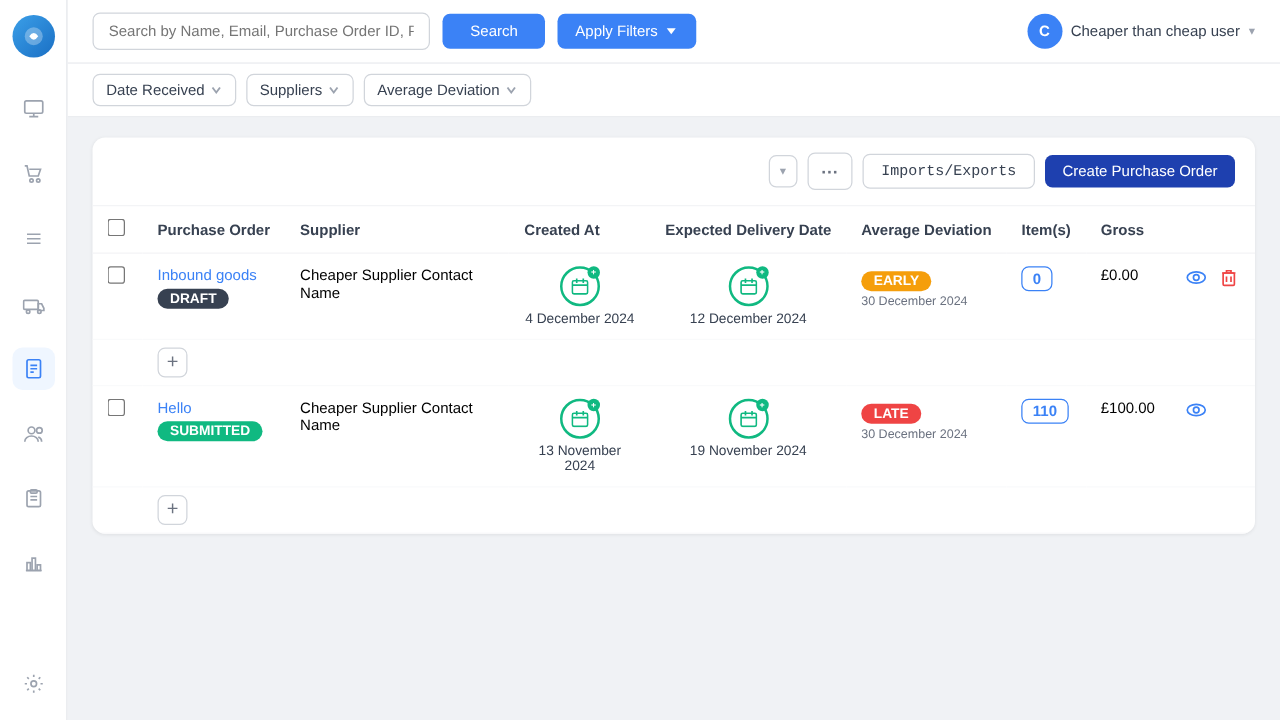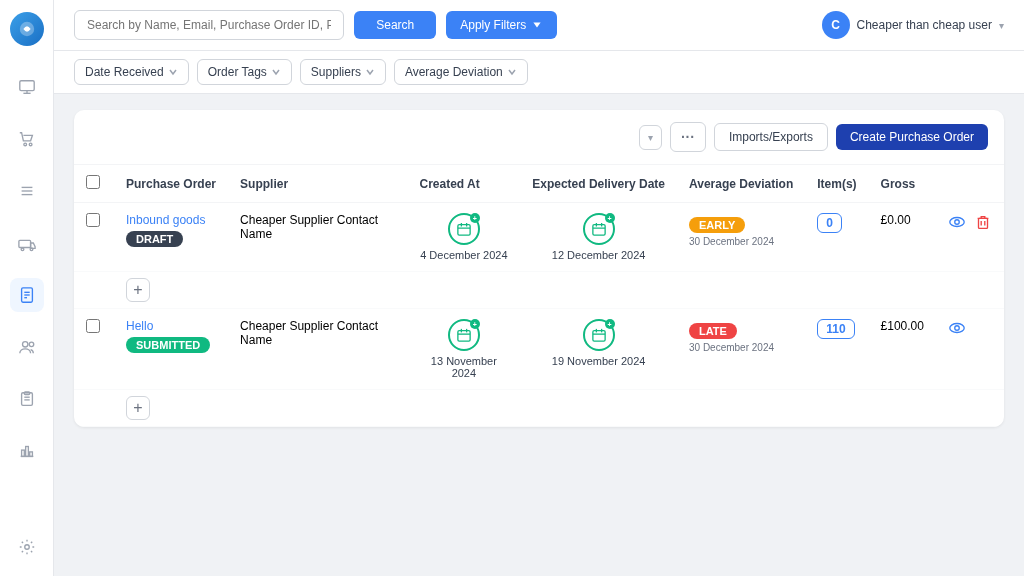--- a/index.html
+++ b/index.html
@@ -90,21 +90,21 @@
     .sort-chevron {
       padding: 6px 8px; color: #9ca3af; pointer-events: none; font-size: 10px;
     }
     .btn-dots {
       border: 1px solid #d1d5db; background: #fff; border-radius: 6px;
       padding: 6px 10px; cursor: pointer; color: #6b7280; font-size: 14px; font-weight: 700;
       display: flex; align-items: center; justify-content: center;
     }
     .btn-imports {
       border: 1px solid #d1d5db; background: #fff; border-radius: 6px;
-      padding: 6px 14px; font-size: 12px; color: #374151; cursor: pointer; font-weight: 500;
+      padding: 6px 14px; font-size: 12px; color: #374151; cursor: pointer; font-weight: 500; font-family: Liberation Mono, monospace;
     }
     .btn-create {
       background: #1e40af; color: #fff; border: none; border-radius: 6px;
       padding: 6px 14px; font-size: 12px; cursor: pointer; font-weight: 500;
     }
 
     
     .po-table { width: 100%; border-collapse: collapse; }
     .po-table thead tr { border-bottom: 1px solid #f3f4f6; }
     .po-table thead th {
@@ -260,26 +260,20 @@
     <div class="user-area">
       <div class="user-badge">C</div>
       <span class="user-name">Cheaper than cheap user</span>
       <span class="user-chevron">▾</span>
     </div>
   </div>
 
   <div class="filterbar">
     <button class="filter-btn">
       <span>Date Received</span>
-      <svg viewBox="0 0 10 10" fill="none" stroke="currentColor" stroke-width="1.5">
-          <path d="M2 3l3 4 3-4"></path>
-        </svg>
-    </button>
-    <button class="filter-btn">
-      <span>Order Tags</span>
       <svg viewBox="0 0 10 10" fill="none" stroke="currentColor" stroke-width="1.5">
           <path d="M2 3l3 4 3-4"></path>
         </svg>
     </button>
     <button class="filter-btn">
       <span>Suppliers</span>
       <svg viewBox="0 0 10 10" fill="none" stroke="currentColor" stroke-width="1.5">
           <path d="M2 3l3 4 3-4"></path>
         </svg>
     </button>

